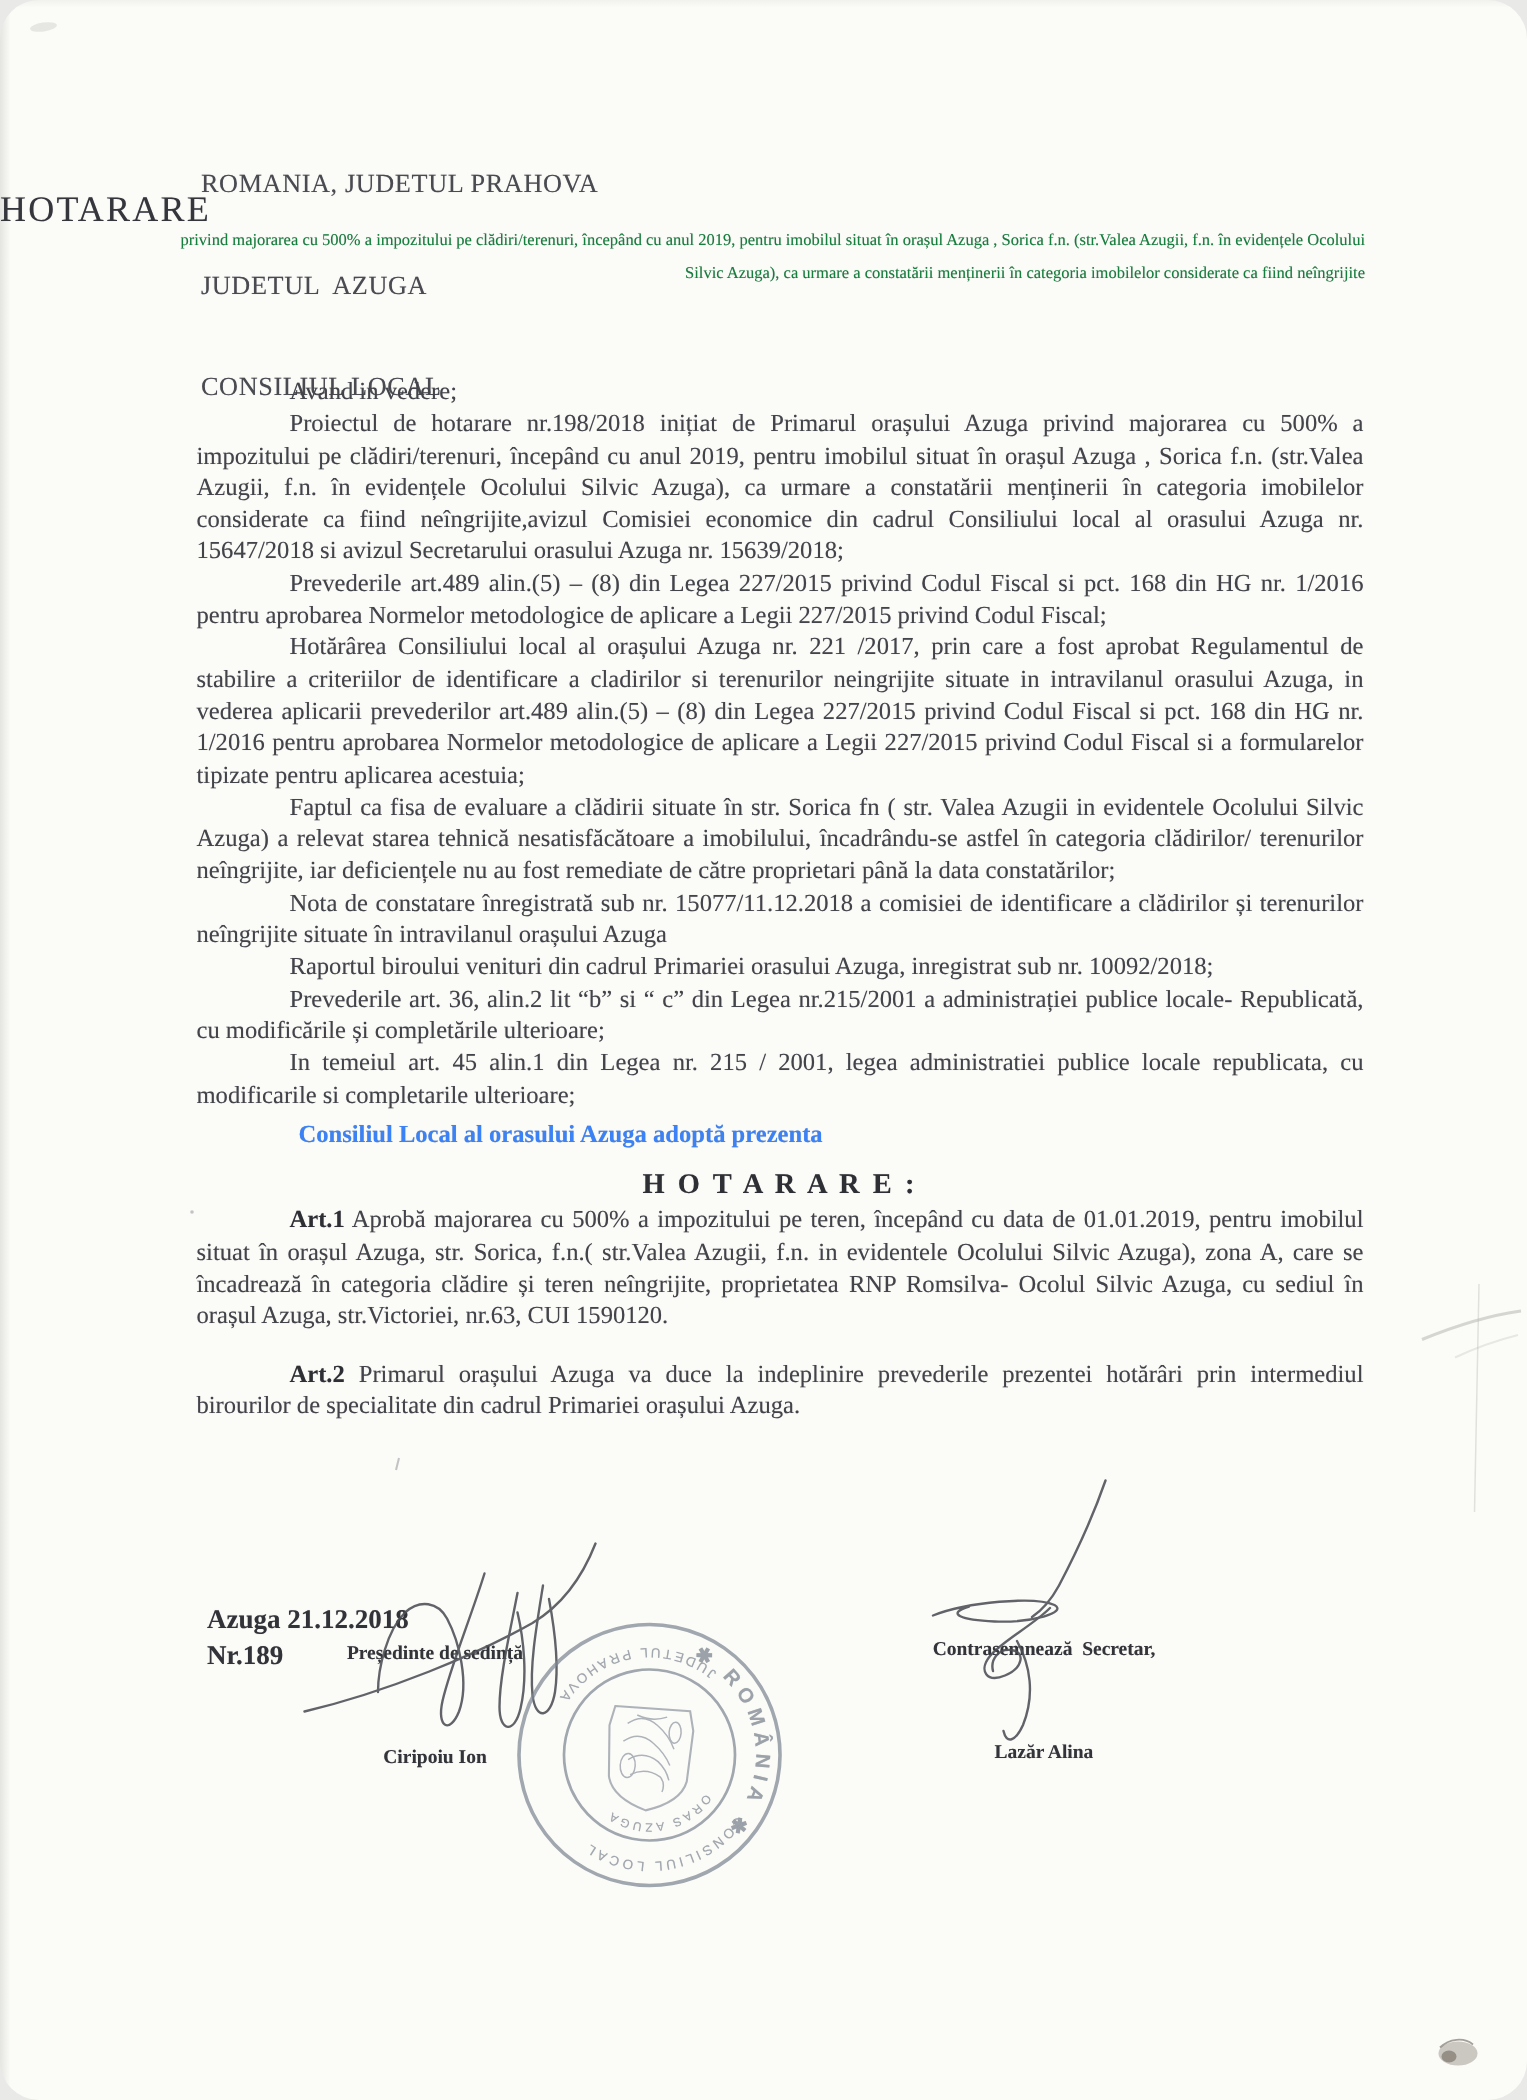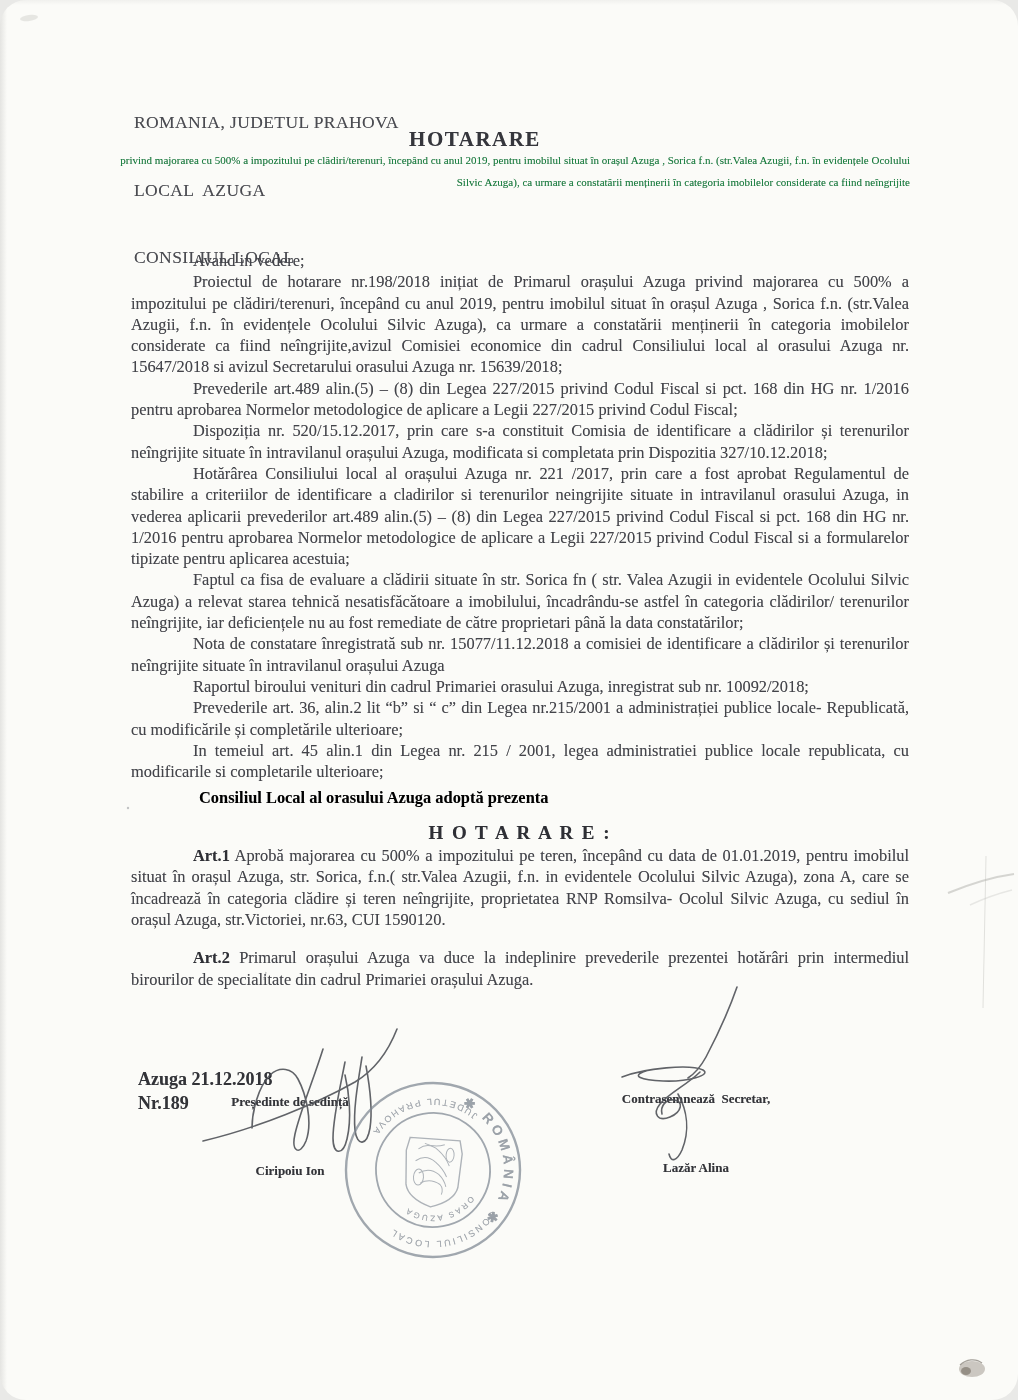--- a/index.html
+++ b/index.html
@@ -14,30 +14,30 @@
     border-radius:26px;
   }
   .edge-left{position:absolute;left:0;top:0;bottom:0;width:7px;
     background:linear-gradient(90deg,rgba(90,90,88,.14),rgba(0,0,0,0));}
   .edge-top{position:absolute;left:0;top:0;right:0;height:5px;
     background:linear-gradient(180deg,rgba(120,120,118,.08),rgba(0,0,0,0));}
   .smudge-tl{position:absolute;left:20px;top:15px;width:18px;height:6px;border-radius:50%;
     background:#d6d6d0;opacity:.55;transform:rotate(-8deg);}
   .header{position:absolute;left:134px;top:66px;font-size:17.5px;line-height:22.5px;
     letter-spacing:.4px;white-space:pre-wrap;color:#4a4b51;}
-  .doc-title{position:absolute;left:0;top:127px;width:950px;text-align:center;
-    font-weight:bold;font-size:21px;letter-spacing:1.5px;color:#35363c;}
+  .doc-title{position:absolute;left:0;top:127px;width:950px;
+    font-weight:normal;font-size:24px;letter-spacing:1.5px;color:#35363c;}
   .subtitle{position:absolute;left:120px;top:149px;width:790px;text-align:right;
     font-size:11px;line-height:22px;color:#15803d;}
   .bodyflow{position:absolute;left:131px;top:250px;width:778px;
     font-size:16.4px;line-height:21.3px;}
   .bodyflow p{margin:0;text-align:justify;text-indent:62px;}
   .bodyflow p.nojust{text-align:left;}
   .adopt{font-weight:bold;text-indent:68px !important;text-align:left;
-    margin-top:5px !important;color:#000000;}
+    margin-top:5px !important;color:#3b82f6;}
   .decision{text-align:center;font-weight:bold;font-size:19px;letter-spacing:2px;
     margin:13px 0 2px 0;color:#2e2f35;}
   .art{margin-top:2px !important;}
   .art2{margin-top:17px !important;}
   .artlabel{color:#2e2f35;}
   .sig{position:absolute;text-align:center;font-weight:bold;font-size:13px;
     line-height:23px;white-space:pre-wrap;color:#333439;}
   .sig-left{left:192px;top:1044px;width:196px;}
   .sig-right{left:580px;top:1041px;width:232px;}
   .footer{position:absolute;left:138px;top:1067px;font-weight:bold;font-size:18px;
@@ -49,33 +49,32 @@
 <body>
 
 <div class="page">
 
   <div class="edge-left"></div>
   <div class="edge-top"></div>
   <div class="smudge-tl"></div>
 
   <div class="header">
     <div>ROMANIA, JUDETUL PRAHOVA</div>
-    <div>LOCAL  AZUGA</div>
+    <div>JUDETUL  AZUGA</div>
     <div>CONSILIUL LOCAL</div>
   </div>
 
   <div class="doc-title">HOTARARE</div>
 
   <div class="subtitle">privind majorarea cu 500% a impozitului pe clădiri/terenuri, începând cu anul 2019, pentru imobilul situat în orașul Azuga , Sorica f.n. (str.Valea Azugii, f.n. în evidențele Ocolului Silvic Azuga), ca urmare a constatării menținerii în categoria imobilelor considerate ca fiind neîngrijite</div>
 
   <div class="bodyflow">
     <p class="nojust">Avand in vedere;</p>
     <p>Proiectul de hotarare nr.198/2018 inițiat de Primarul orașului Azuga privind majorarea cu 500% a impozitului pe clădiri/terenuri, începând cu anul 2019, pentru imobilul situat în orașul Azuga , Sorica f.n. (str.Valea Azugii, f.n. în evidențele Ocolului Silvic Azuga), ca urmare a constatării menținerii în categoria imobilelor considerate ca fiind neîngrijite,avizul Comisiei economice din cadrul Consiliului local al orasului Azuga nr. 15647/2018 si avizul Secretarului orasului Azuga nr. 15639/2018;</p>
     <p>Prevederile art.489 alin.(5) – (8) din Legea 227/2015 privind Codul Fiscal si pct. 168 din HG nr. 1/2016 pentru aprobarea Normelor metodologice de aplicare a Legii 227/2015 privind Codul Fiscal;</p>
-    <p>Dispoziția nr. 520/15.12.2017, prin care s-a constituit Comisia  de identificare a clădirilor și terenurilor neîngrijite situate în intravilanul orașului Azuga, modificata si completata prin Dispozitia 327/10.12.2018;</p>
     <p>Hotărârea Consiliului local al orașului Azuga nr. 221 /2017, prin care a fost aprobat Regulamentul de stabilire a criteriilor de identificare a cladirilor si terenurilor neingrijite situate in intravilanul orasului Azuga, in vederea aplicarii prevederilor art.489 alin.(5) – (8) din Legea 227/2015 privind Codul Fiscal si pct. 168 din HG nr. 1/2016 pentru aprobarea Normelor metodologice de aplicare a Legii 227/2015 privind Codul Fiscal si a formularelor tipizate pentru aplicarea acestuia;</p>
     <p>Faptul ca fisa de evaluare a clădirii situate  în str. Sorica fn ( str. Valea Azugii  in evidentele Ocolului Silvic Azuga) a relevat starea tehnică nesatisfăcătoare a imobilului, încadrându-se astfel în categoria clădirilor/ terenurilor neîngrijite, iar deficiențele nu au fost remediate de către proprietari până la data constatărilor;</p>
     <p>Nota de constatare înregistrată  sub nr. 15077/11.12.2018 a comisiei de identificare a clădirilor și terenurilor neîngrijite situate în intravilanul orașului Azuga</p>
     <p>Raportul biroului venituri din cadrul Primariei orasului Azuga, inregistrat sub nr. 10092/2018;</p>
     <p>Prevederile art. 36, alin.2 lit “b” si “ c” din Legea nr.215/2001 a administrației publice locale- Republicată, cu modificările și completările ulterioare;</p>
     <p>In temeiul art. 45 alin.1 din Legea nr. 215 / 2001, legea administratiei publice locale  republicata, cu modificarile si completarile ulterioare;</p>
     <p class="adopt">Consiliul Local al orasului Azuga adoptă prezenta</p>
     <div class="decision">H O T A R A R E :</div>
     <p class="art">
       <b class="artlabel">Art.1</b>

